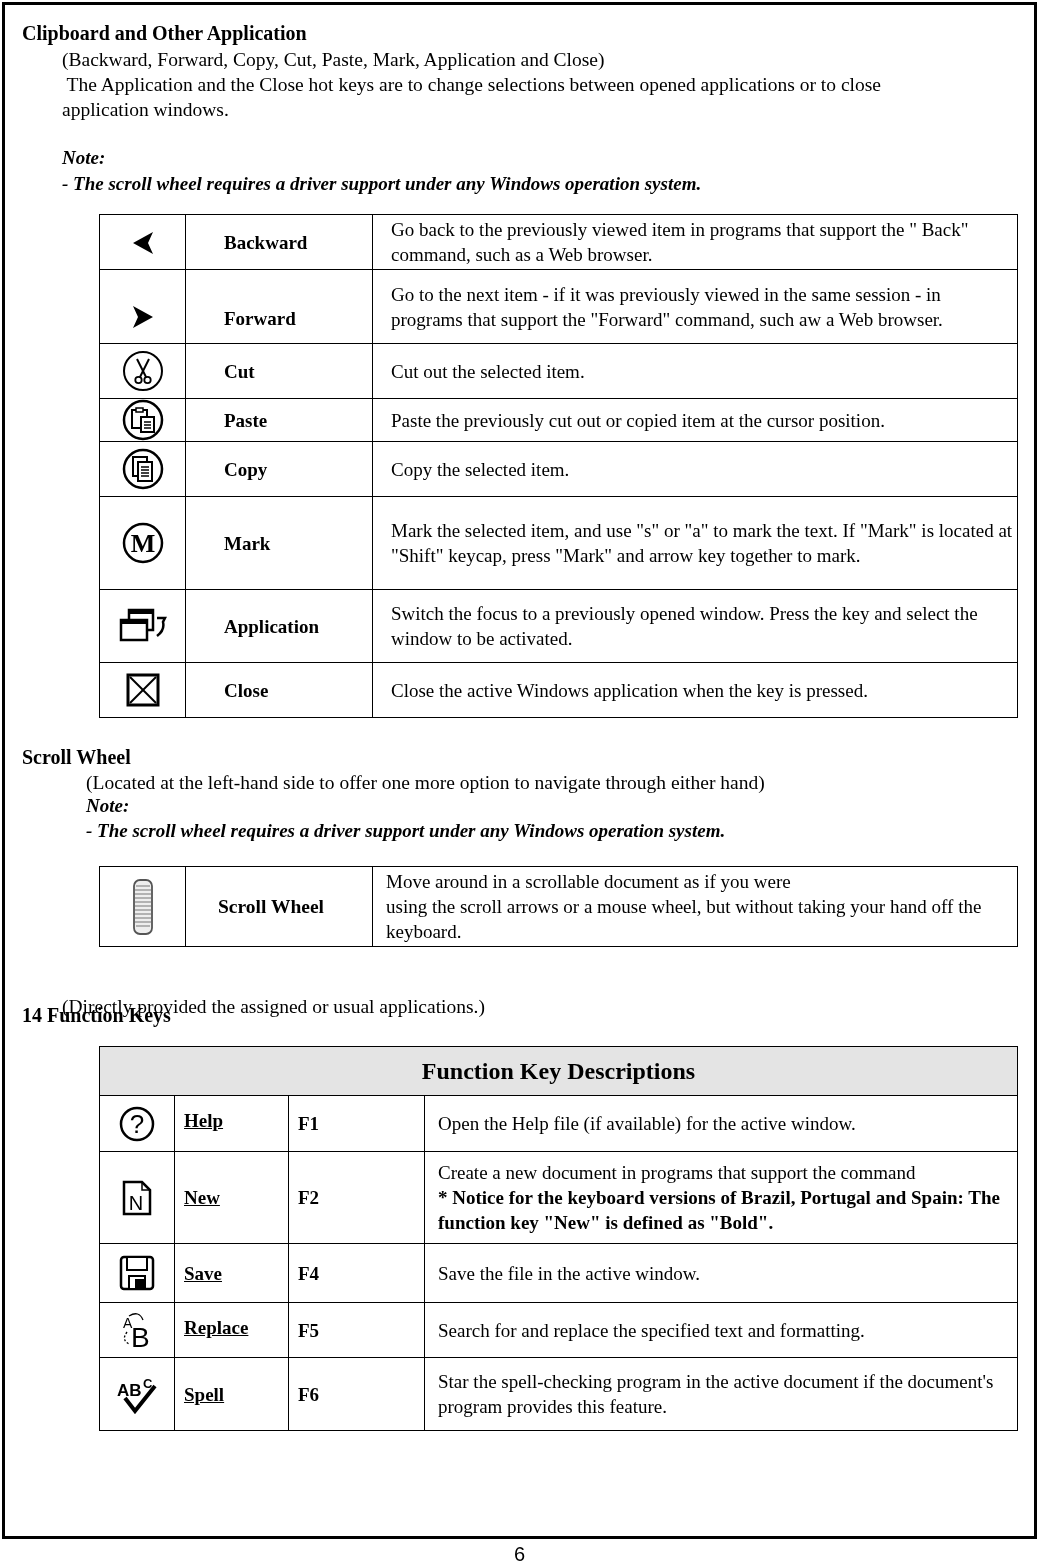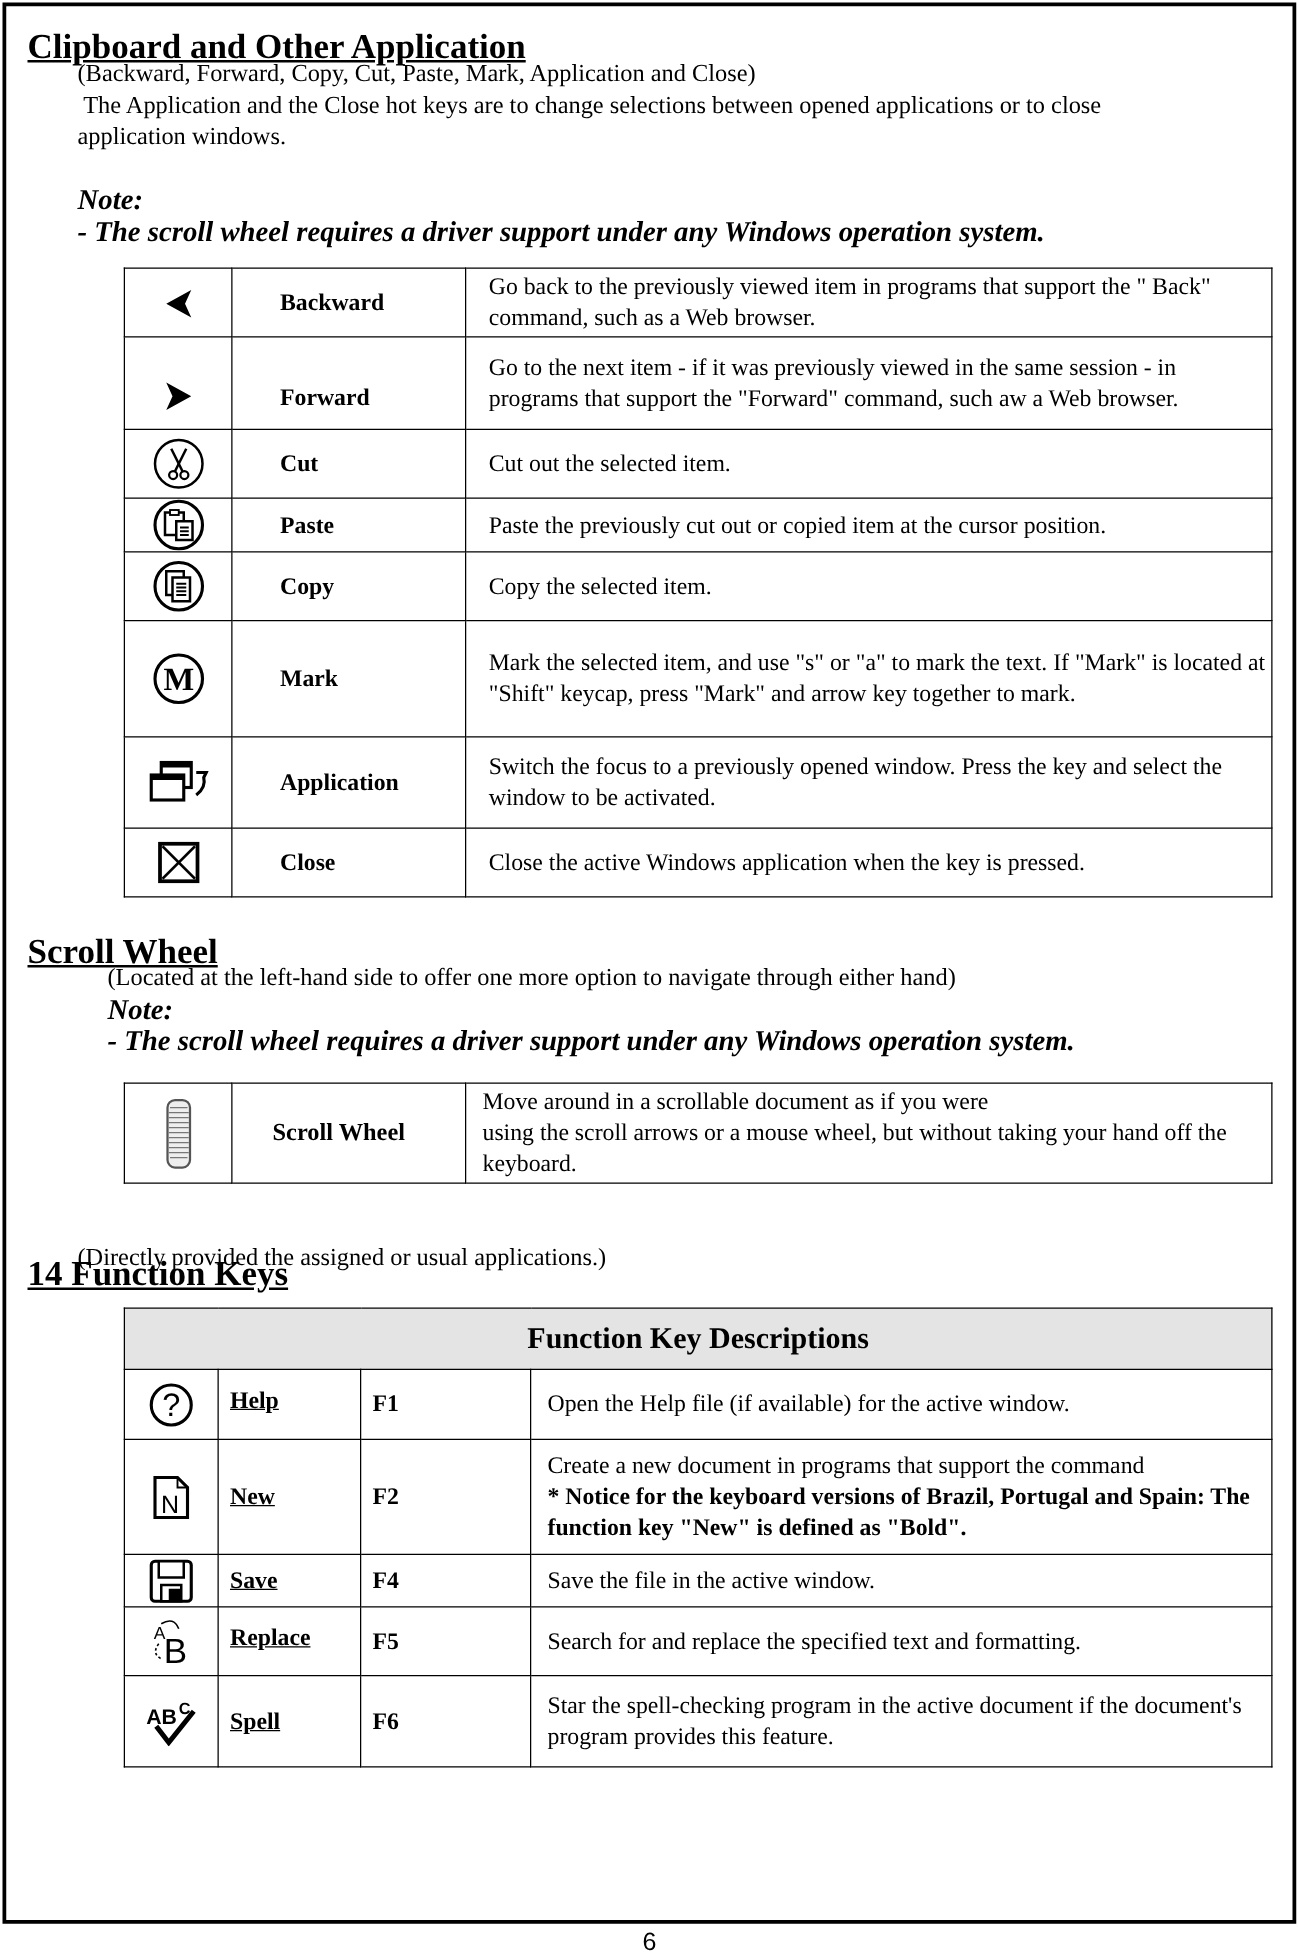--- a/index.html
+++ b/index.html
@@ -1,21 +1,21 @@
 <!DOCTYPE html>
 <html><head>
 <meta charset="utf-8">
 <style>
   html, body { margin: 0; padding: 0; background: #ffffff; }
   body { width: 1039px; height: 1564px; position: relative; font-family: "Liberation Serif", serif; color: #000; overflow: hidden; }
   .page-frame { position: absolute; left: 2px; top: 2px; width: 1029px; height: 1531px; border: 3px solid #000; box-sizing: content-box; }
   .abs { position: absolute; }
-  .h-section { font-weight: bold; text-decoration: underline; font-size: 28px; }
+  .h-section { font-weight: bold; font-size: 20px; }
   .body-text { font-size: 19.5px; line-height: 25px; }
-  .note { font-weight: bold; font-style: italic; font-size: 23px; }
+  .note { font-weight: bold; font-style: italic; font-size: 19px; }
   table.tbl { position: absolute; border-collapse: collapse; table-layout: fixed; }
   table.tbl td { border: 1.5px solid #000; padding: 0; vertical-align: middle; font-size: 19px; line-height: 25px; }
   table.tbl td.icon { text-align: center; }
   table.tbl td.label { font-weight: bold; padding-left: 38px; }
   table.tbl td.desc { padding-left: 18px; padding-right: 4px; }
   table.fk td.label { padding-left: 9px; font-weight: bold; text-decoration: underline; }
   table.fk td.key { padding-left: 9px; font-weight: bold; }
   table.fk td.desc { padding-left: 13px; }
   table.fk th { border: 1.5px solid #000; background: #e4e4e4; font-size: 24px; font-weight: bold; height: 46px; }
   .bold { font-weight: bold; }
@@ -212,21 +212,21 @@
             <text x="15" y="31" text-anchor="middle" font-family="Liberation Sans, sans-serif" font-size="20">N</text>
           </svg>
     </td>
     <td class="label">New</td>
     <td class="key">F2</td>
     <td class="desc">
       <div>Create a new document in programs that support the command</div>
       <div class="bold">* Notice for the keyboard versions of Brazil, Portugal and Spain: The function key "New" is defined as "Bold".</div>
     </td>
   </tr>
-  <tr style="height:42px">
+  <tr style="height:59px">
     <td class="icon ic">
       <svg width="38" height="38" viewBox="0 0 38 38">
             <rect x="3" y="3" width="32" height="32" rx="3" fill="#fff" stroke="#000" stroke-width="2.5"></rect>
             <rect x="9" y="3" width="20" height="13" fill="#fff" stroke="#000" stroke-width="2"></rect>
             <rect x="11" y="22" width="16" height="13" fill="#fff" stroke="#000" stroke-width="2"></rect>
             <rect x="17" y="25" width="10" height="10" fill="#000"></rect>
           </svg>
     </td>
     <td class="label">Save</td>
     <td class="key">F4</td>

